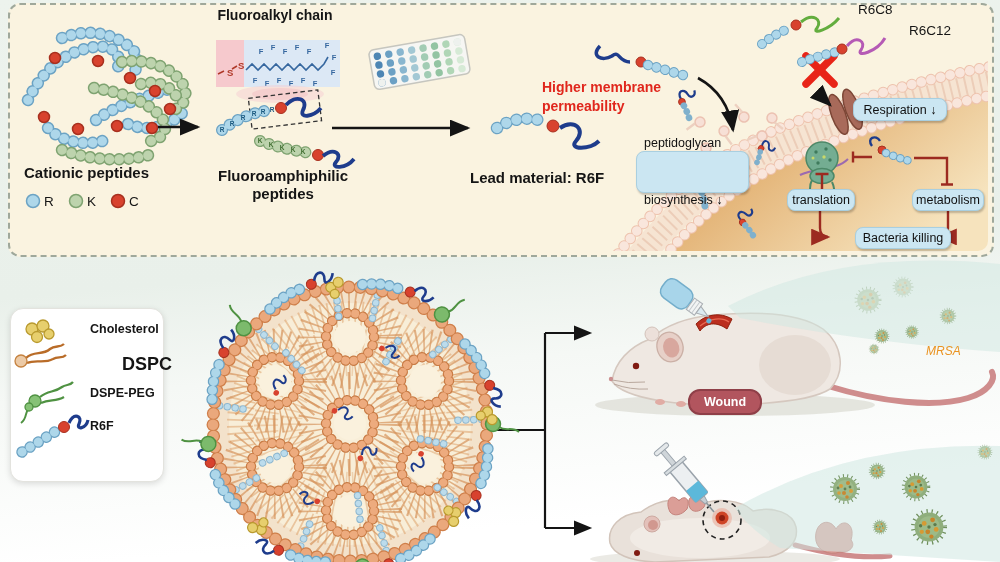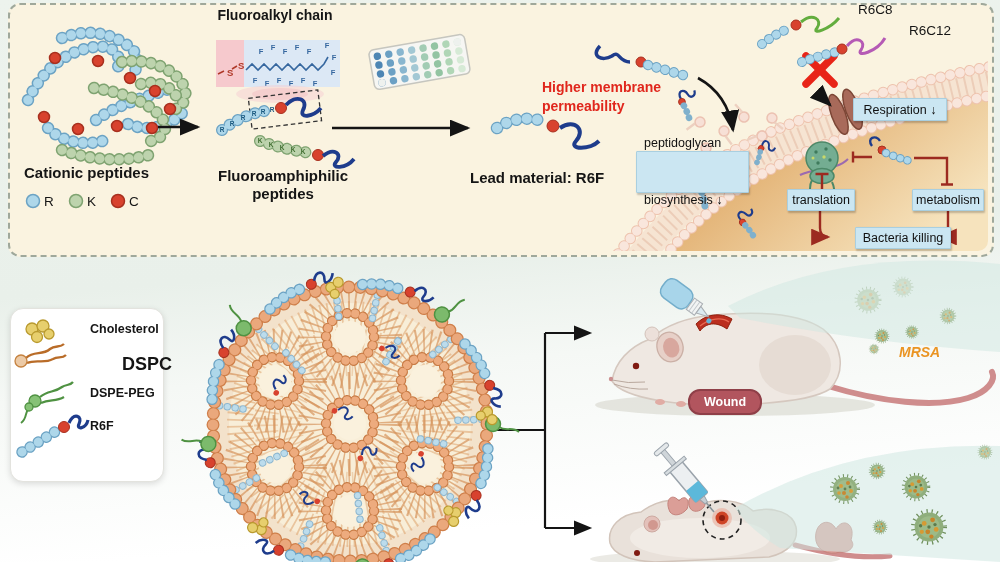--- a/index.html
+++ b/index.html
@@ -9,26 +9,26 @@
   .abs{position:absolute;}
   .top-panel{left:8px;top:3px;width:982px;height:250px;border:2px dashed #9fa89b;
              border-radius:12px;background:#faf3e0;}
   .legend-card{left:10px;top:308px;width:152px;height:172px;background:#fff;
                border:1px solid #e3e3de;border-radius:13px;box-shadow:0 2px 6px rgba(0,0,0,.13);}
   svg{position:absolute;left:0;top:0;}
   .t{position:absolute;color:#151515;line-height:1.2;white-space:nowrap;}
   .b{font-weight:bold;}
   .c{text-align:center;}
   .red{color:#e0261c;}
-  .bluebox{position:absolute;background:#cbe6f2;border:1px solid #a9cfe0;border-radius:1px;
+  .bluebox{position:absolute;background:#cbe6f2;border:1px solid #a9cfe0;border-radius:8px;
            box-shadow:1px 1.5px 2px rgba(0,0,0,.22);display:flex;align-items:center;
            justify-content:center;font-size:12.5px;color:#111;}
   .badge{position:absolute;background:#b2555e;border:2px solid #8f3f48;border-radius:12px;
          color:#fff;font-weight:bold;font-size:12.5px;display:flex;align-items:center;justify-content:center;}
-  .mrsa{color:#ea9422;font-style:italic;font-weight:bold;font-size:14px;}
+  .mrsa{color:#ea9422;font-style:italic;font-weight:normal;font-size:12px;margin-left:27px;}
 </style>
 </head>
 <body>
 
 <div id="stage">
 
   <div class="abs top-panel"></div>
   <div class="abs legend-card"></div>
 
   <svg width="1000" height="562" viewBox="0 0 1000 562">

